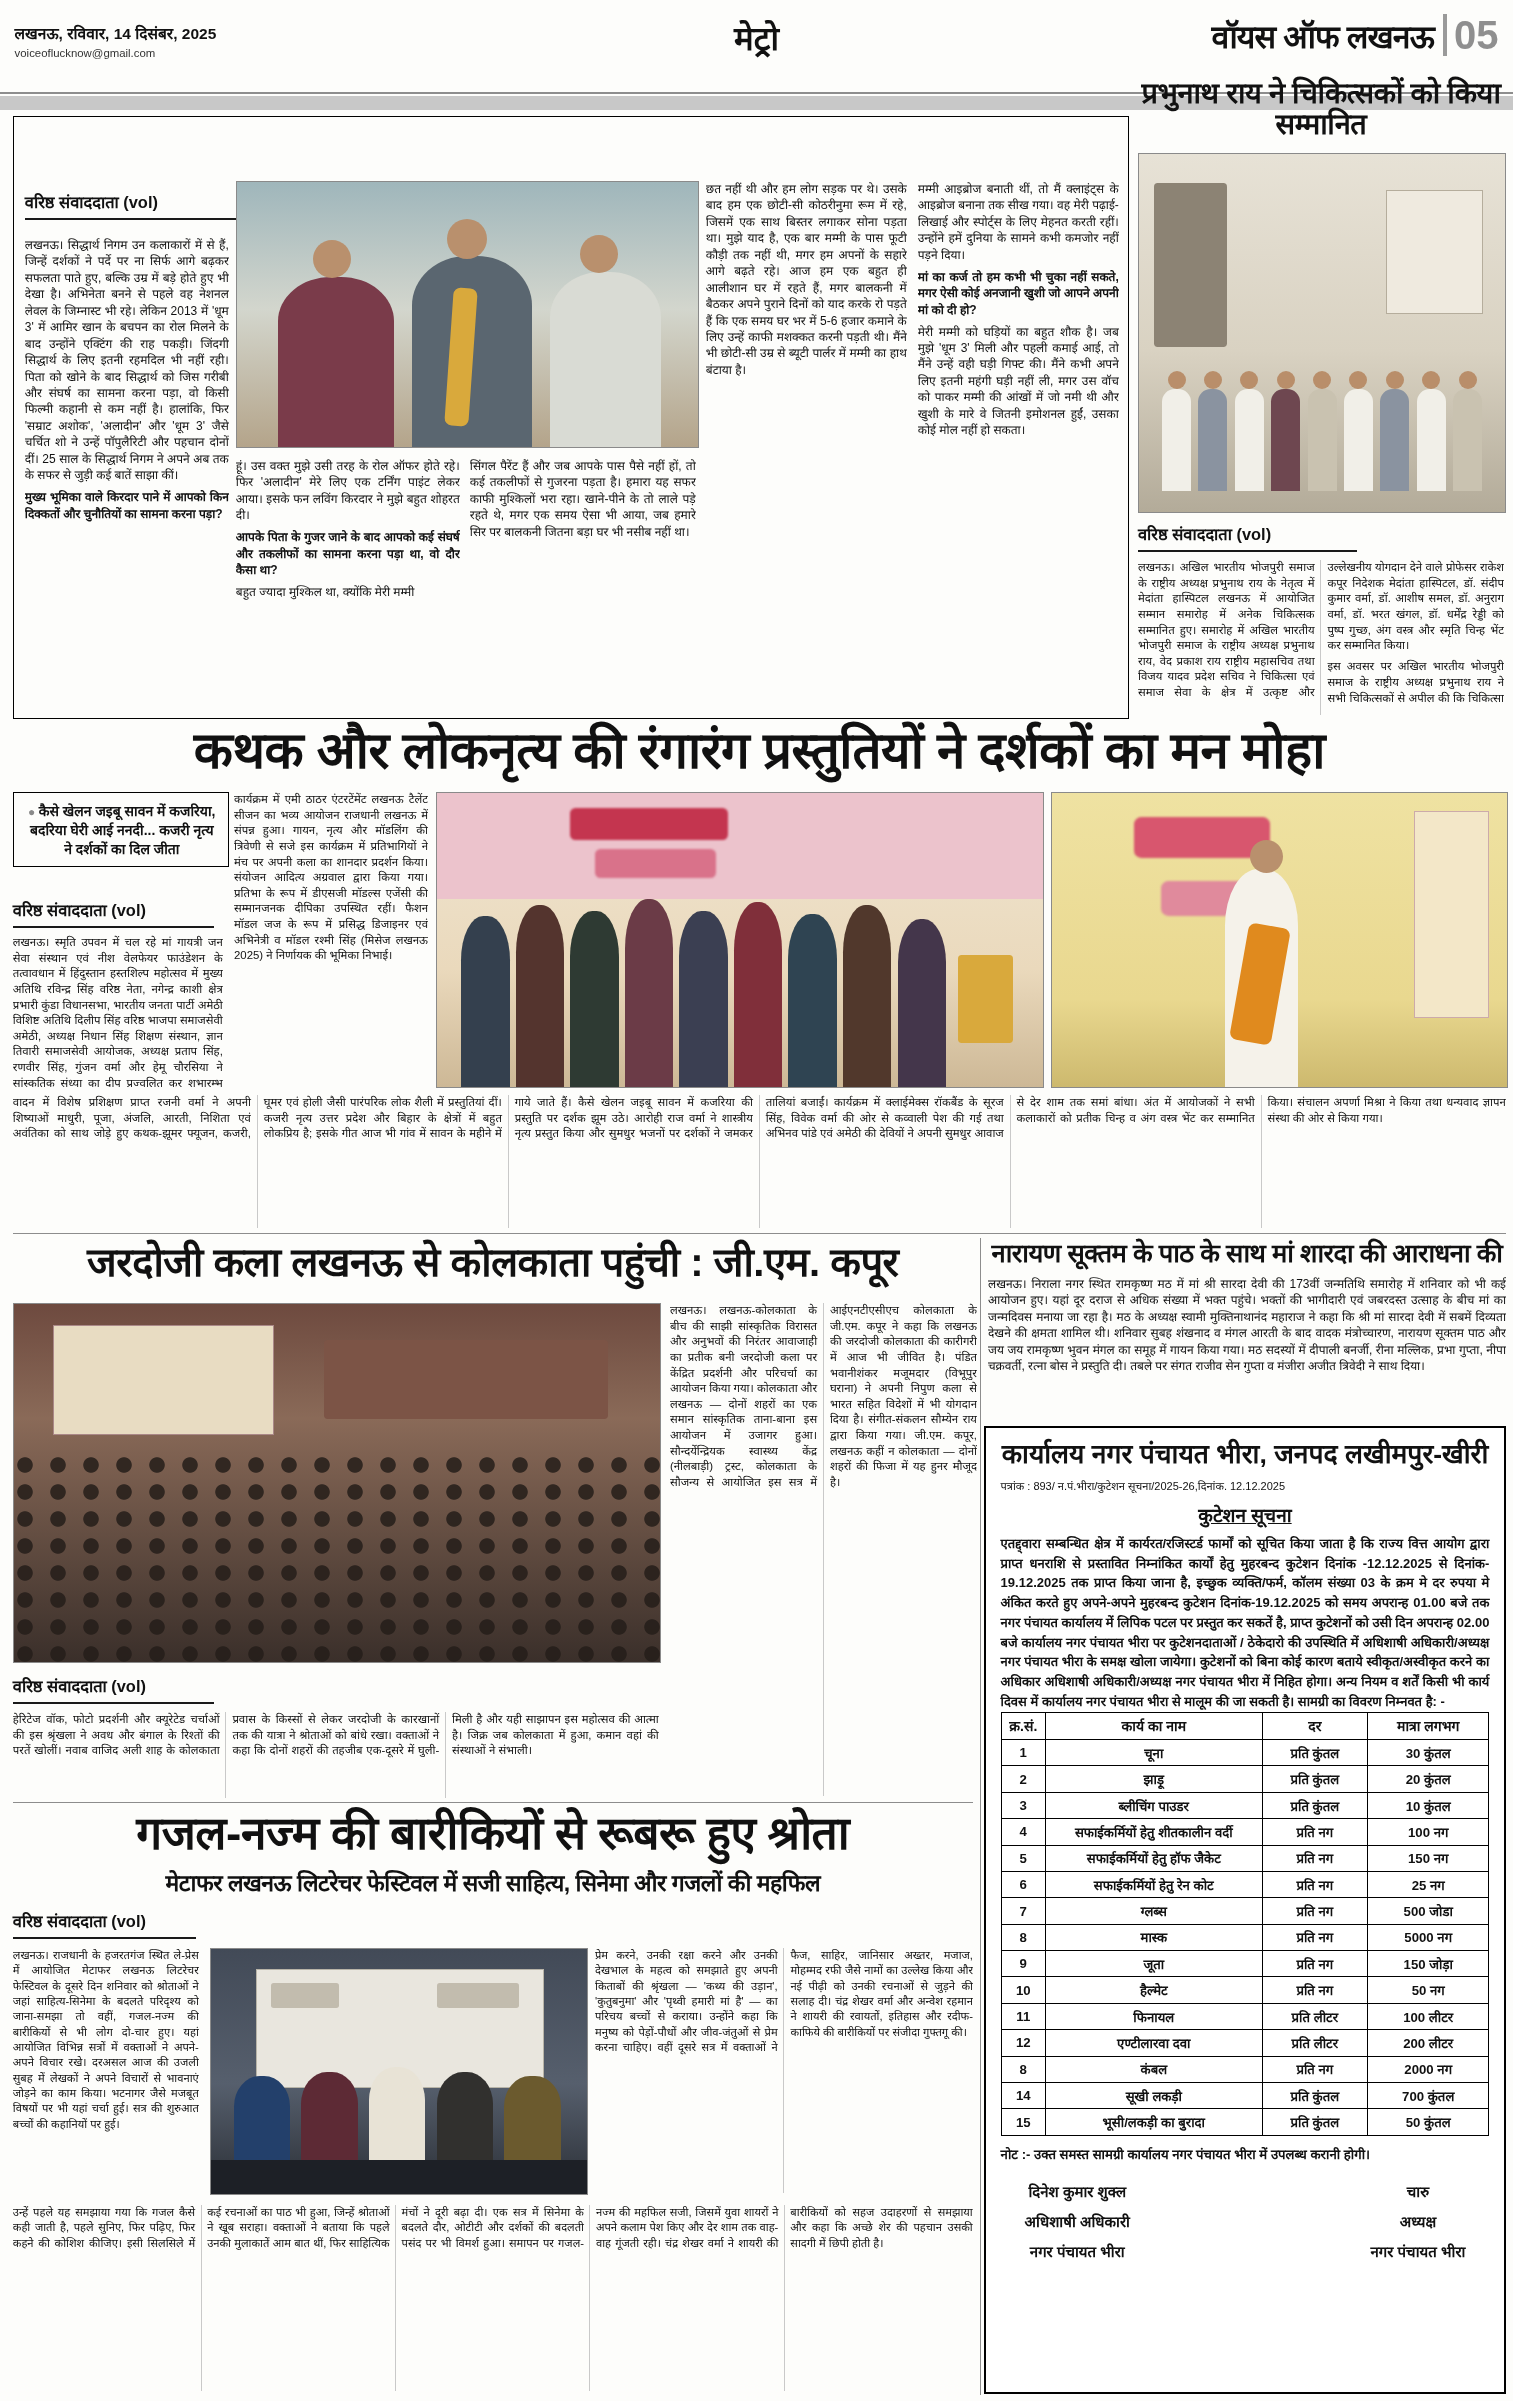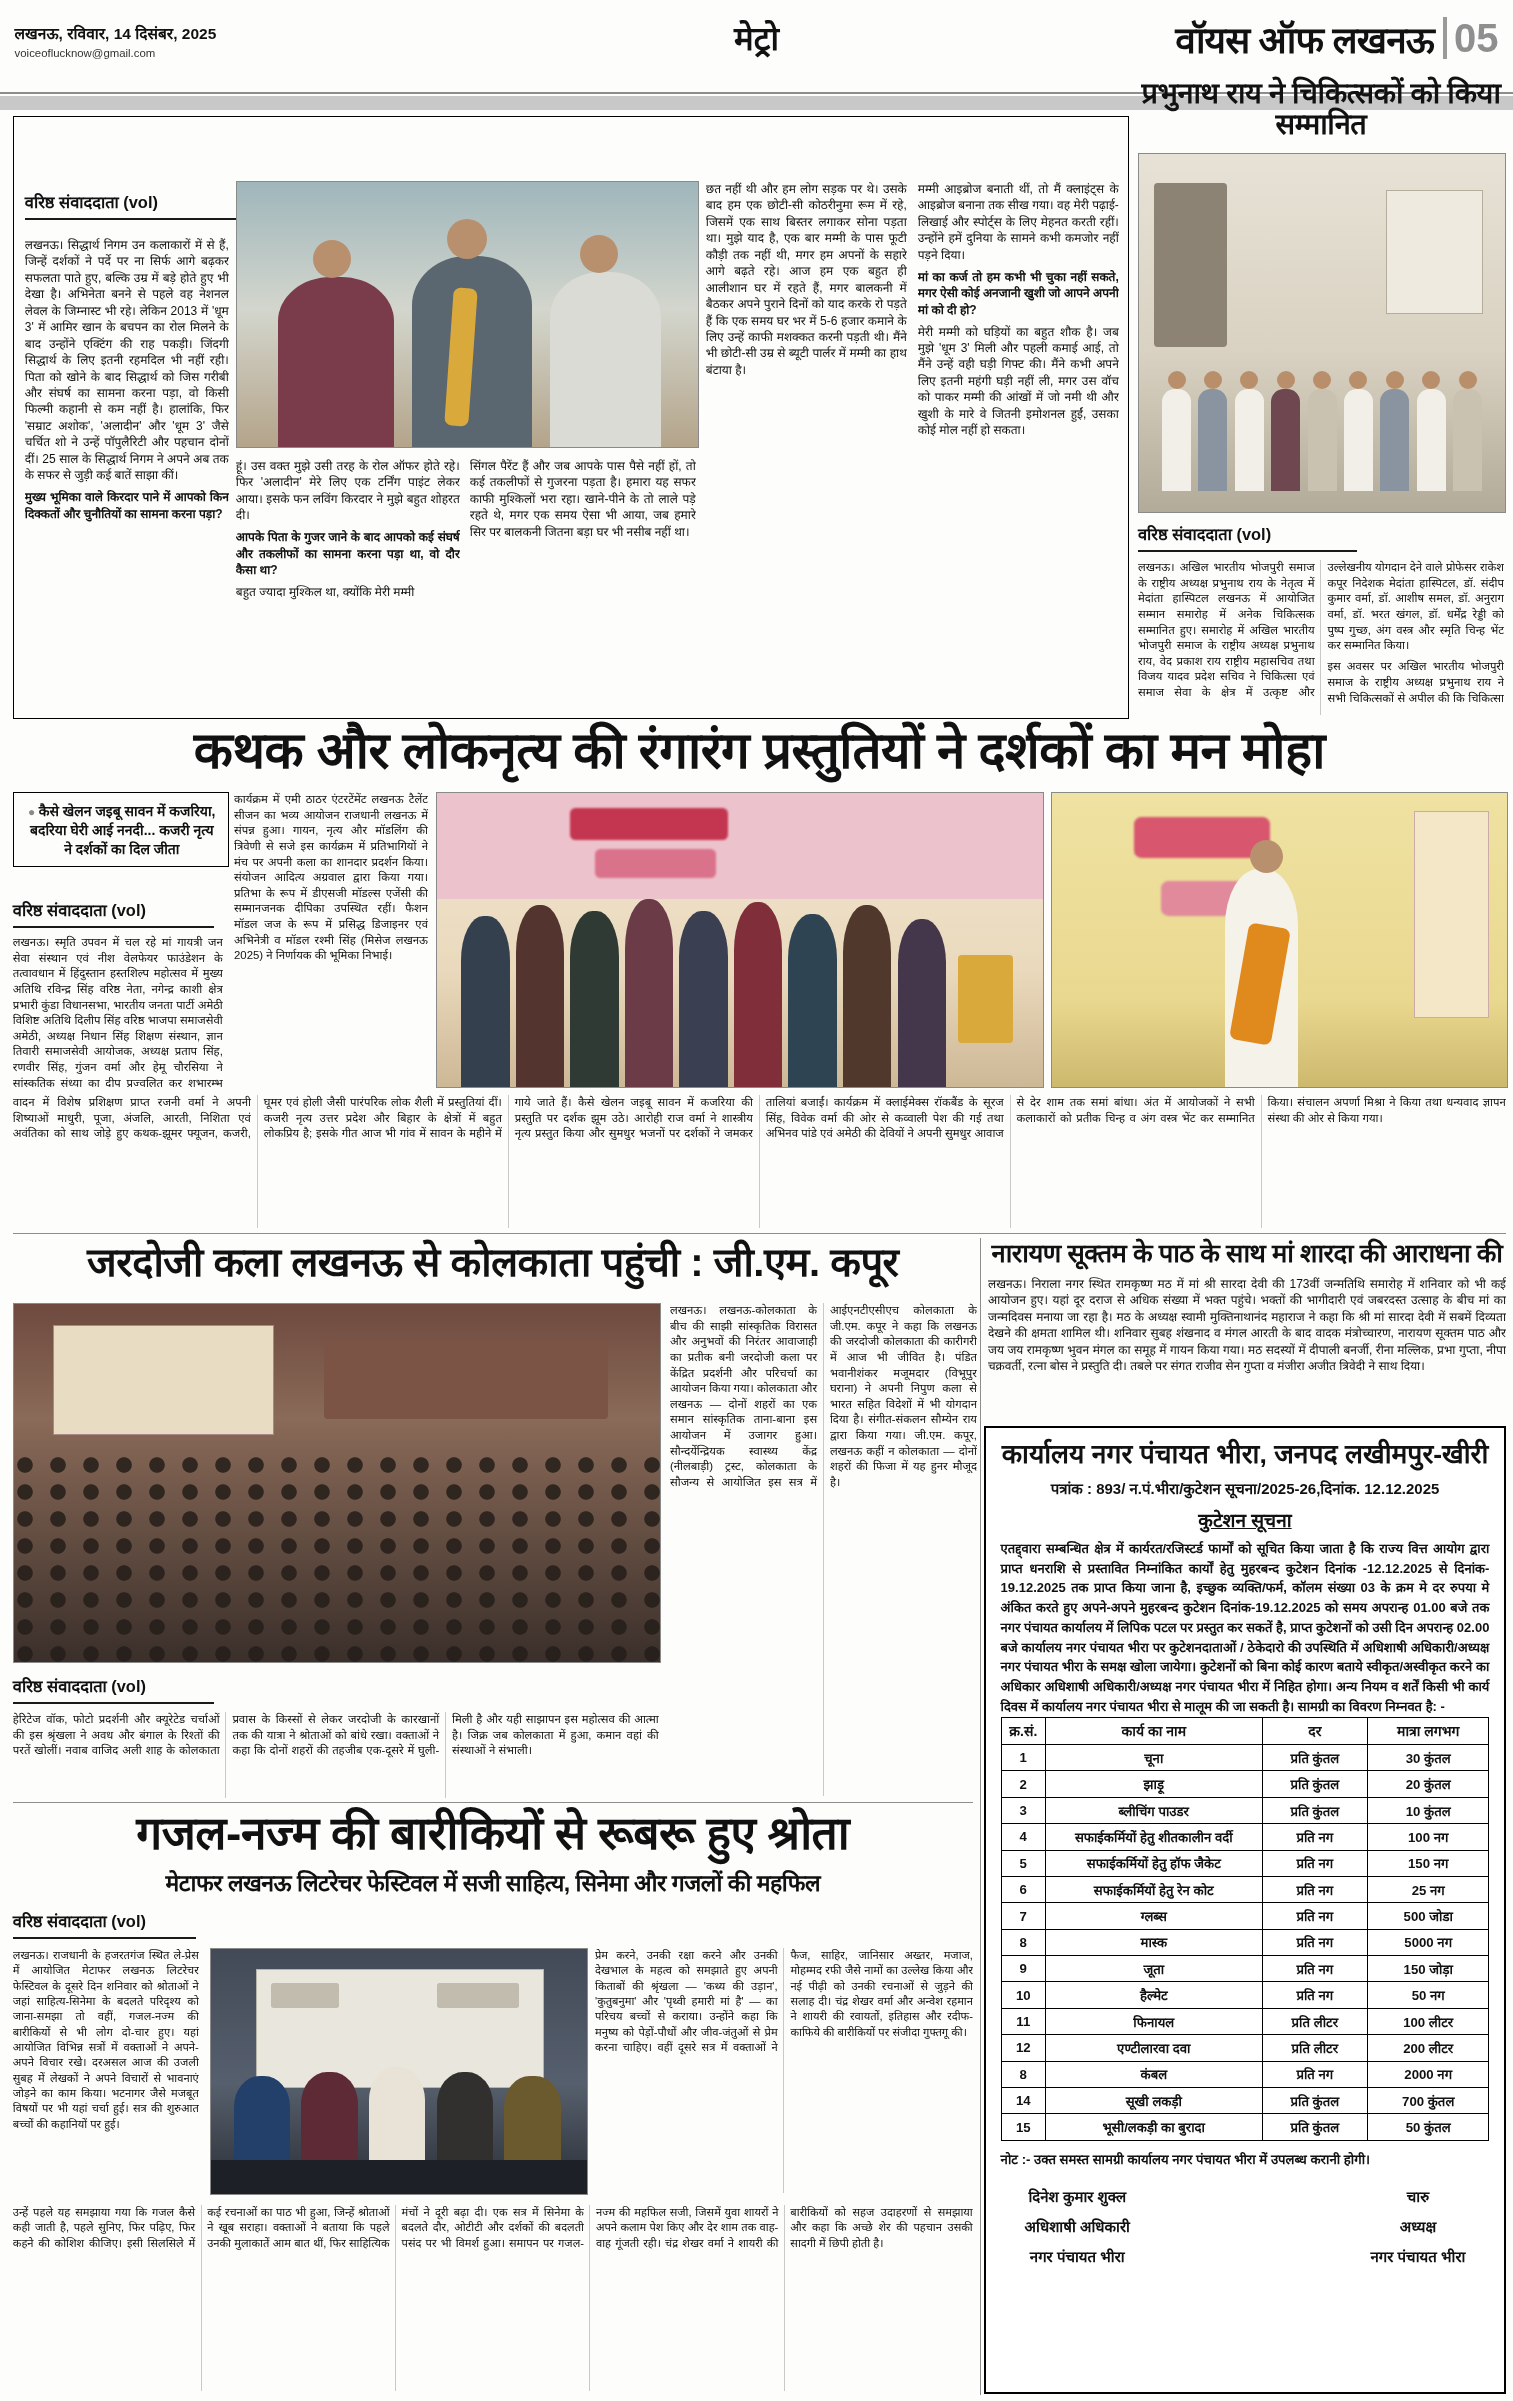--- a/index.html
+++ b/index.html
@@ -25,38 +25,38 @@
   .quotebox{border:1.8px solid #000;padding:9px 9px 7.3px 11px;font-weight:bold;font-size:14px;line-height:1.35;text-align:center}
   .quotebox::before{content:"● ";color:#8a8a8a;font-size:12px}
   .mc2{column-count:2;column-gap:12.8px;column-rule:0.9px solid #c9c9c9}
   .mc3{column-count:3;column-gap:12.8px;column-rule:0.9px solid #c9c9c9}
   .mc5{column-count:5;column-gap:12px;column-rule:0.9px solid #c9c9c9}
   .mc6{column-count:6;column-gap:12.8px;column-rule:0.9px solid #c9c9c9}
   .rule{background:#8d8d8d}
   
   .notice{border:2.7px solid #000;box-sizing:border-box;padding:11px 14.6px;background:#fff}
   .notice .ntitle{font-size:26.5px;font-weight:800;text-align:center;line-height:1.15}
-  .notice .nref{display:flex;justify-content:center;font-size:15px;font-weight:bold;margin-top:9px}
+  .notice .nref{display:flex;justify-content:flex-start;font-size:11px;font-weight:normal;margin-top:9px}
   .notice .nsub{text-align:center;font-size:19px;font-weight:800;text-decoration:underline;margin:9px 0 5.5px}
   .notice .nbody{font-size:13px;font-weight:600;line-height:1.52;text-align:justify}
   .ntab{width:100%;border-collapse:collapse;}
   .ntab td,.ntab th{border:1.8px solid #000;font-size:13.2px;padding:3.7px 2.7px;text-align:center;font-weight:600}
   .ntab th{font-weight:800;font-size:14px}
   .nnote{font-size:13.2px;font-weight:bold;margin-top:9px}
   .nsig{display:flex;justify-content:space-between;margin-top:14.6px;padding:0 24px}
   .nsig div{font-size:15px;font-weight:800;line-height:2.0;text-align:center}
 </style>
 </head>
 <body>
 
 <div class="abs" style="left:14.6px;top:22px;font-size:15.5px;font-weight:bold">लखनऊ, रविवार, 14 दिसंबर, 2025</div>
 <div class="abs" style="left:14.6px;top:47px;font-size:11.4px;color:#333">voiceoflucknow@gmail.com</div>
 <div class="abs" style="left:0;right:0;top:14.6px;text-align:center;font-size:33px;font-weight:800">मेट्रो</div>
 <div class="abs" style="right:14.6px;top:12.8px;display:flex;align-items:center">
-  <span style="font-size:37px;font-weight:900;letter-spacing:-0.9px">वॉयस ऑफ लखनऊ</span>
+  <span style="font-size:32px;font-weight:900;letter-spacing:-0.9px">वॉयस ऑफ लखनऊ</span>
   <span style="width:3.7px;height:42px;background:#9a9a9a;margin:0 7.3px 0 9px"></span>
   <span style="font-size:40px;font-weight:900;color:#8f8f8f">05</span>
 </div>
 <div class="abs rule" style="left:0;top:92px;width:1513px;height:1.8px"></div>
 <div class="abs" style="left:0;top:96px;width:1513px;height:13.7px;background:#c8c8c8"></div>
 
 <div class="abs" style="left:12.8px;top:116px;width:1114px;height:601px;border:1.8px solid #000">
   <div class="abs" style="left:11px;top:73px">
     <div class="byline">वरिष्ठ संवाददाता (vol)</div>
     <div class="byline-rule"></div>

